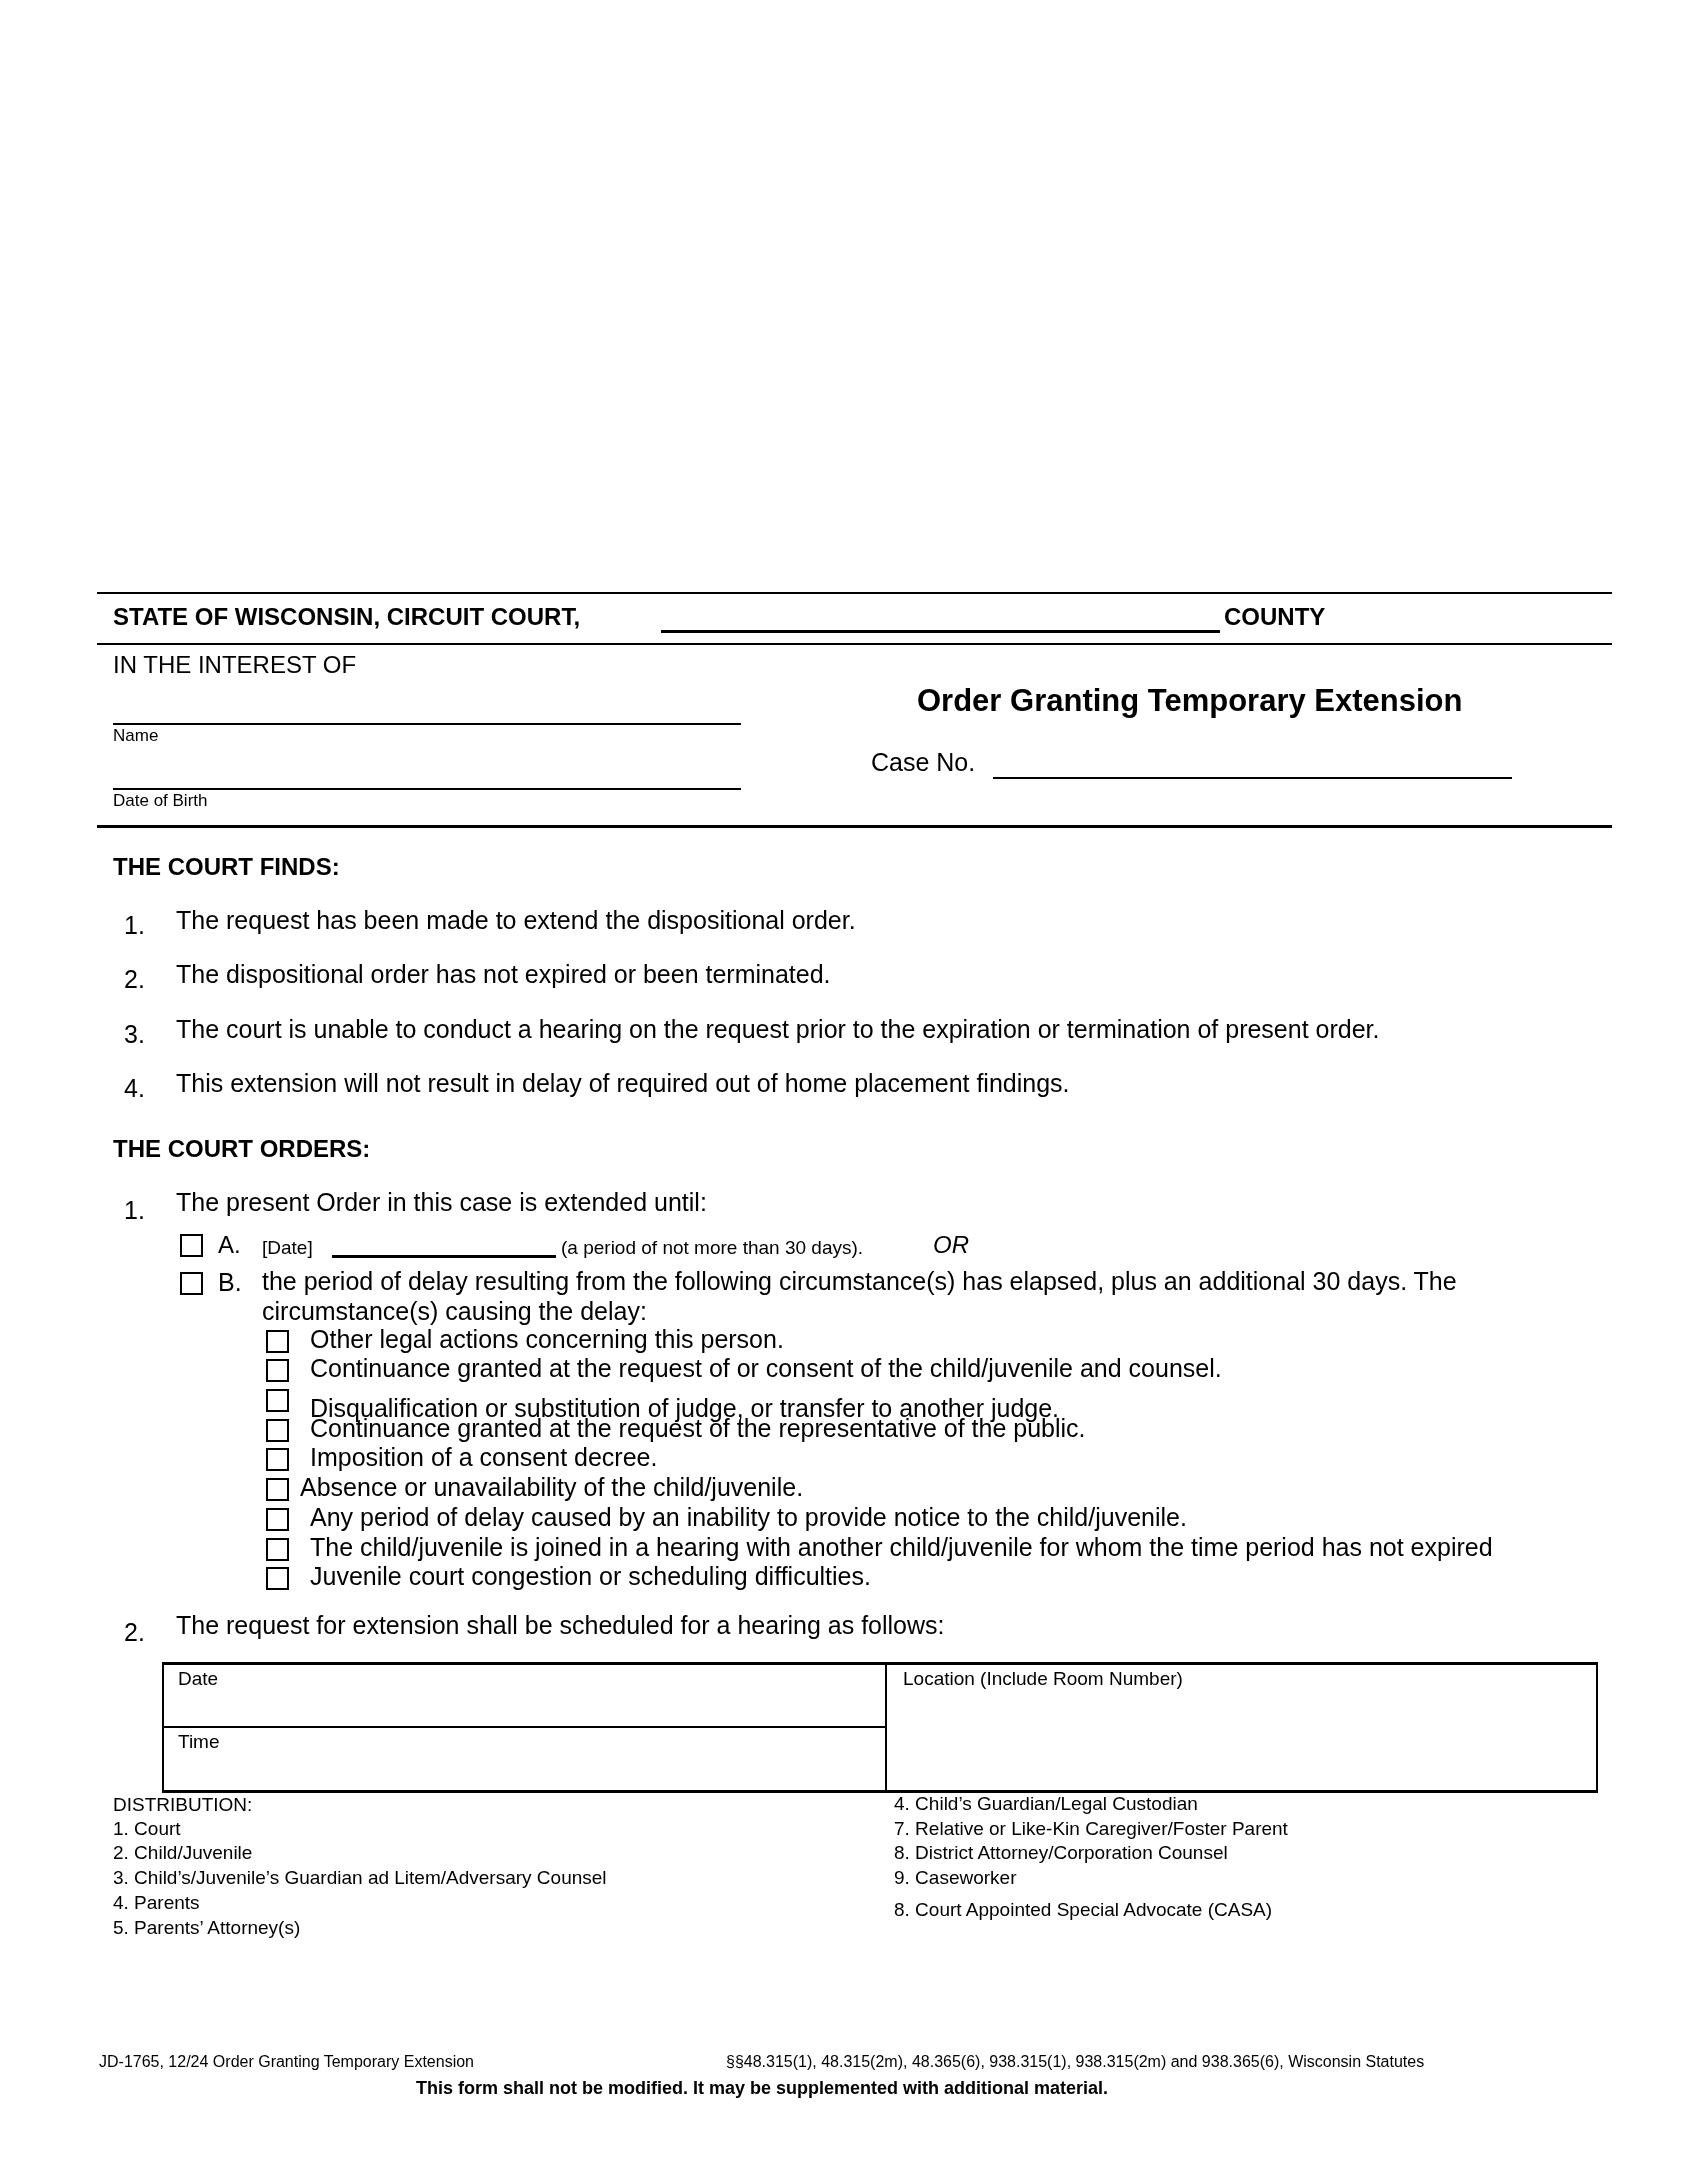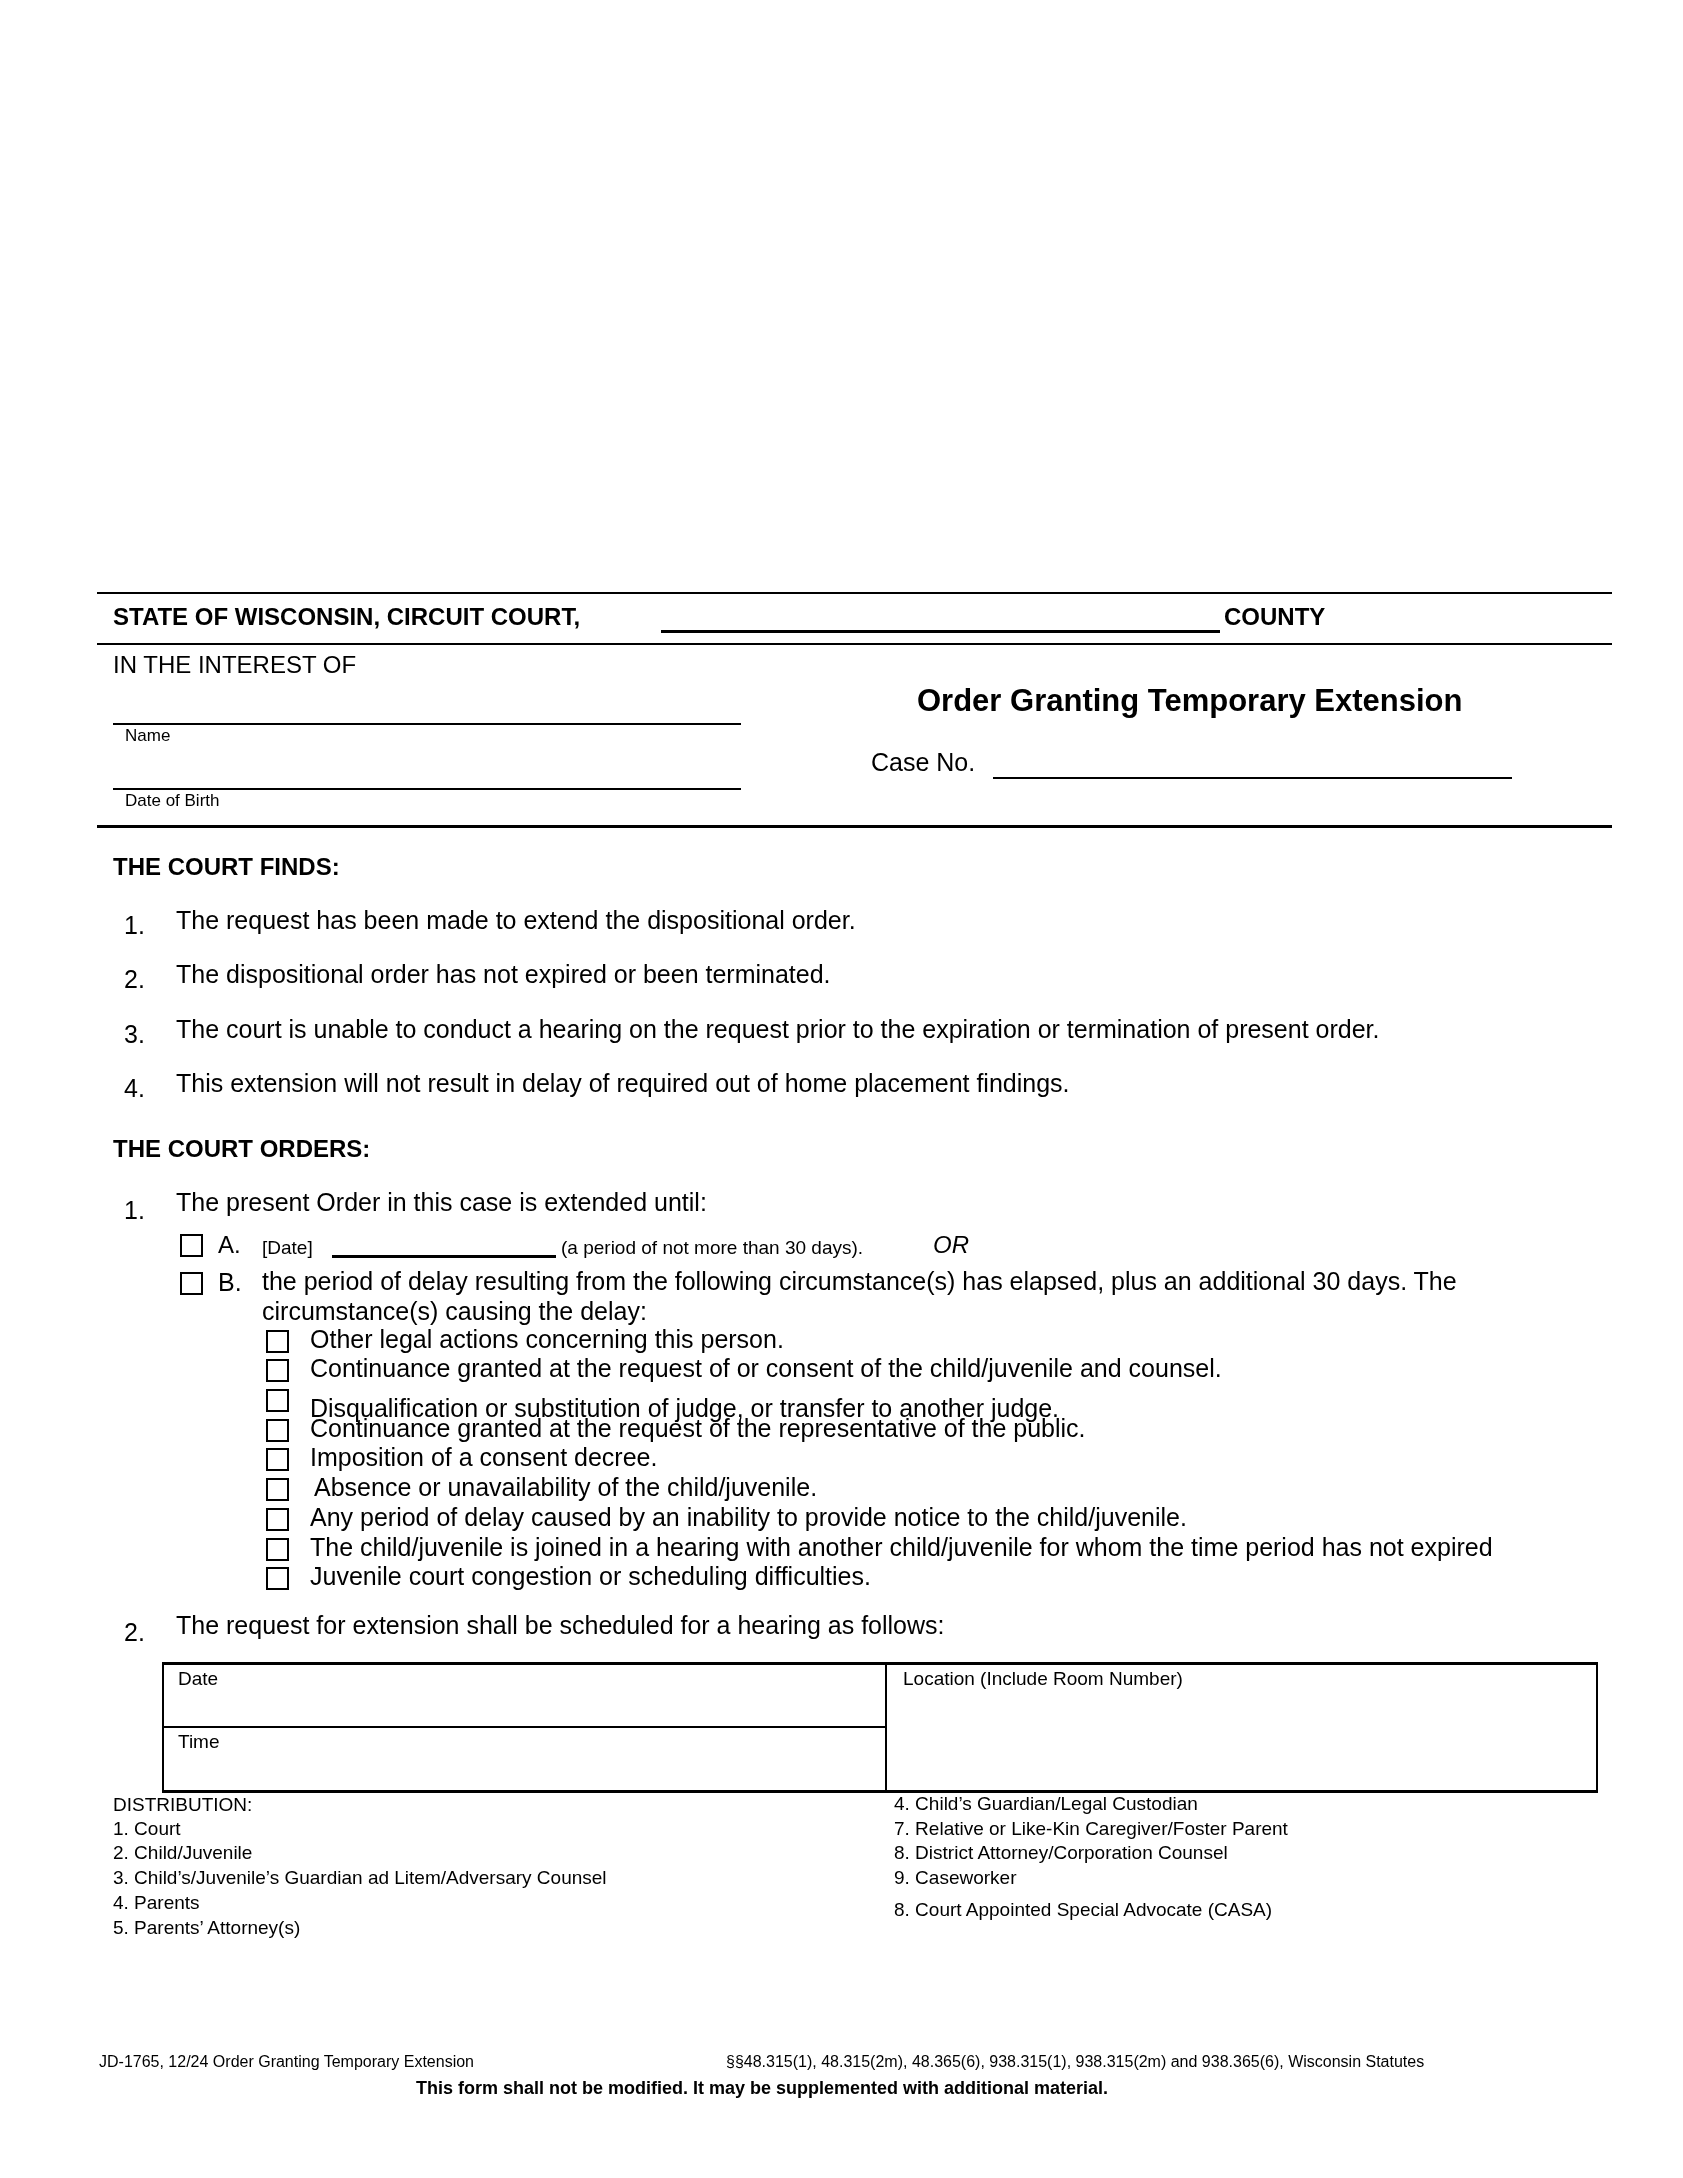--- a/index.html
+++ b/index.html
@@ -4,21 +4,21 @@
 <style>
   html, body { margin:0; padding:0; background:#ffffff; }
   body { width:1683px; height:2178px; position:relative; overflow:hidden;
          font-family:"Liberation Sans", sans-serif; color:#000; }
   .abs { position:absolute; white-space:nowrap; }
   .hr { position:absolute; background:#000; }
   .b { font-weight:bold; }
   .chk { position:absolute; width:23px; height:23px; border:2px solid #000; box-sizing:border-box; background:#fff; }
   .ul { position:absolute; height:3px; background:#000; }
   .t23 { font-size:24px; }
-  .t17 { font-size:18px;margin-left:12px; }
+  .t17 { font-size:18px; }
 </style>
 </head>
 <body>
 
 <div class="hr" style="left:97px; top:592px; width:1515px; height:2px;"></div>
 <div class="abs b t23" style="left:113px; top:603px; font-size:24px;">STATE OF WISCONSIN, CIRCUIT COURT,</div>
 <div class="ul" style="left:661px; top:630px; width:559px;"></div>
 <div class="abs b" style="left:1224px; top:603px; font-size:24px;">COUNTY</div>
 <div class="hr" style="left:97px; top:643px; width:1515px; height:2px;"></div>
 
@@ -68,21 +68,21 @@
   <div class="abs" style="left:310px; top:1325px; font-size:25px;">Other legal actions concerning this person.</div>
   <div class="chk" style="left:266px; top:1359px;"></div>
   <div class="abs" style="left:310px; top:1354px; font-size:25px;">Continuance granted at the request of or consent of the child/juvenile and counsel.</div>
   <div class="chk" style="left:266px; top:1389px;"></div>
   <div class="abs" style="left:310px; top:1384px; font-size:25px;margin-top:10px;">Disqualification or substitution of judge, or transfer to another judge.</div>
   <div class="chk" style="left:266px; top:1419px;"></div>
   <div class="abs" style="left:310px; top:1414px; font-size:25px;">Continuance granted at the request of the representative of the public.</div>
   <div class="chk" style="left:266px; top:1448px;"></div>
   <div class="abs" style="left:310px; top:1443px; font-size:25px;">Imposition of a consent decree.</div>
   <div class="chk" style="left:266px; top:1478px;"></div>
-  <div class="abs" style="left:314px; top:1473px; font-size:25px;">Absence or unavailability of the child/juvenile.</div>
+  <div class="abs" style="left:300px; top:1473px; font-size:25px;">Absence or unavailability of the child/juvenile.</div>
   <div class="chk" style="left:266px; top:1508px;"></div>
   <div class="abs" style="left:310px; top:1503px; font-size:25px;">Any period of delay caused by an inability to provide notice to the child/juvenile.</div>
   <div class="chk" style="left:266px; top:1538px;"></div>
   <div class="abs" style="left:310px; top:1533px; font-size:25px;">The child/juvenile is joined in a hearing with another child/juvenile for whom the time period has not expired</div>
   <div class="chk" style="left:266px; top:1567px;"></div>
   <div class="abs" style="left:310px; top:1562px; font-size:25px;">Juvenile court congestion or scheduling difficulties.</div>
 </div>
 
 <div class="abs" style="left:124px; top:1618px; font-size:25px;">2.</div>
 <div class="abs" style="left:176px; top:1611px; font-size:25px;">The request for extension shall be scheduled for a hearing as follows:</div>

